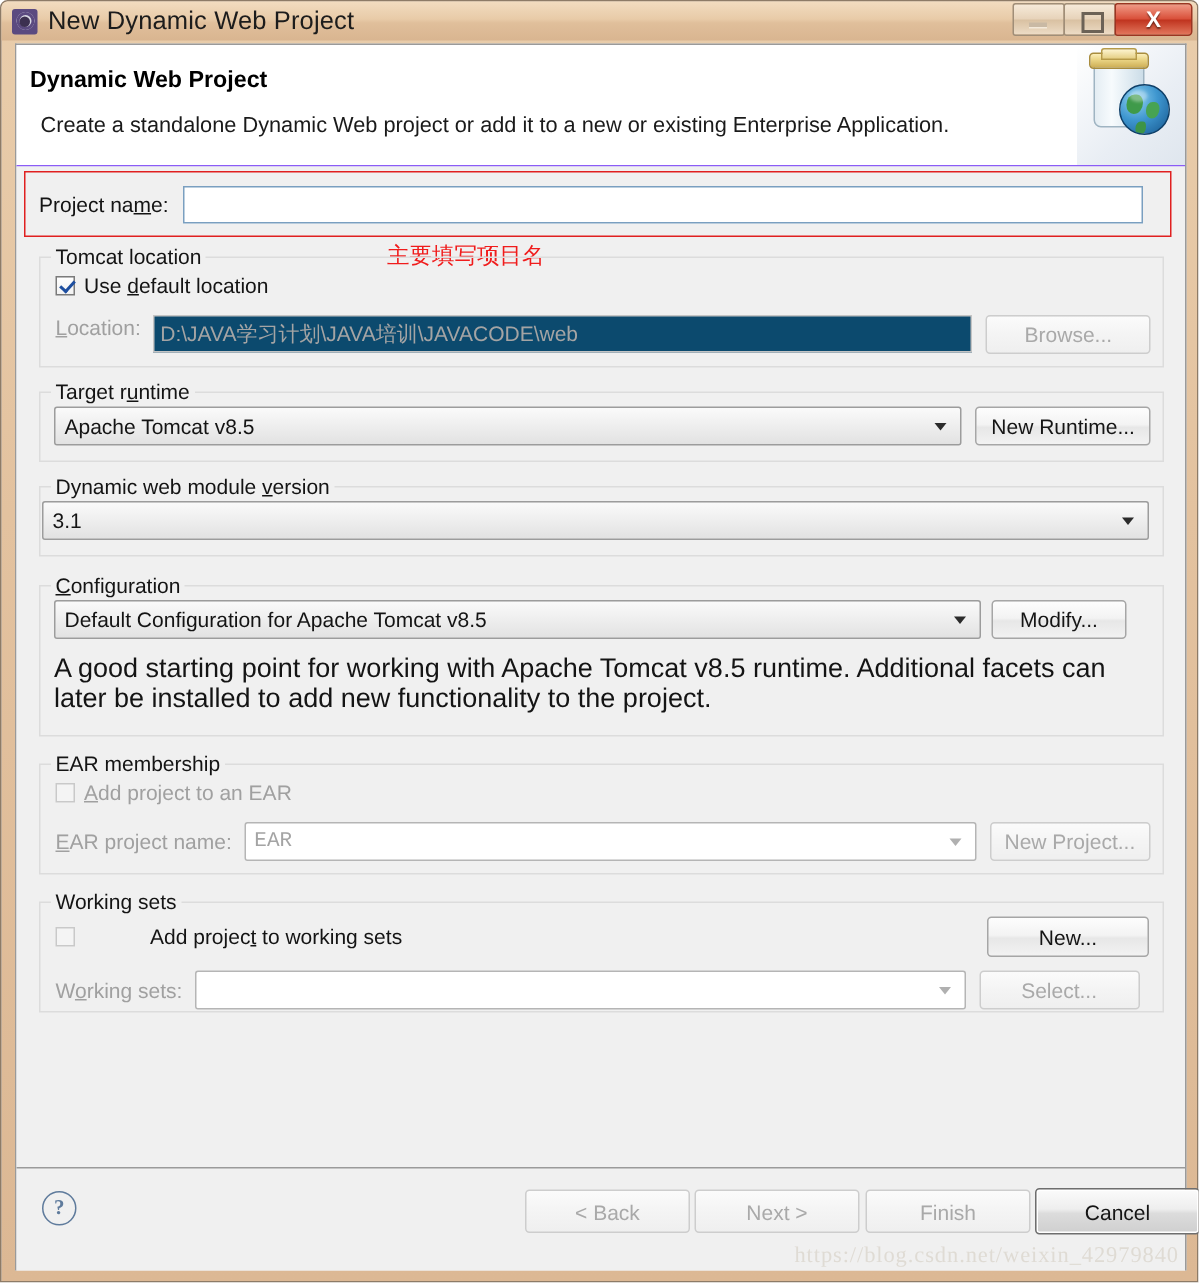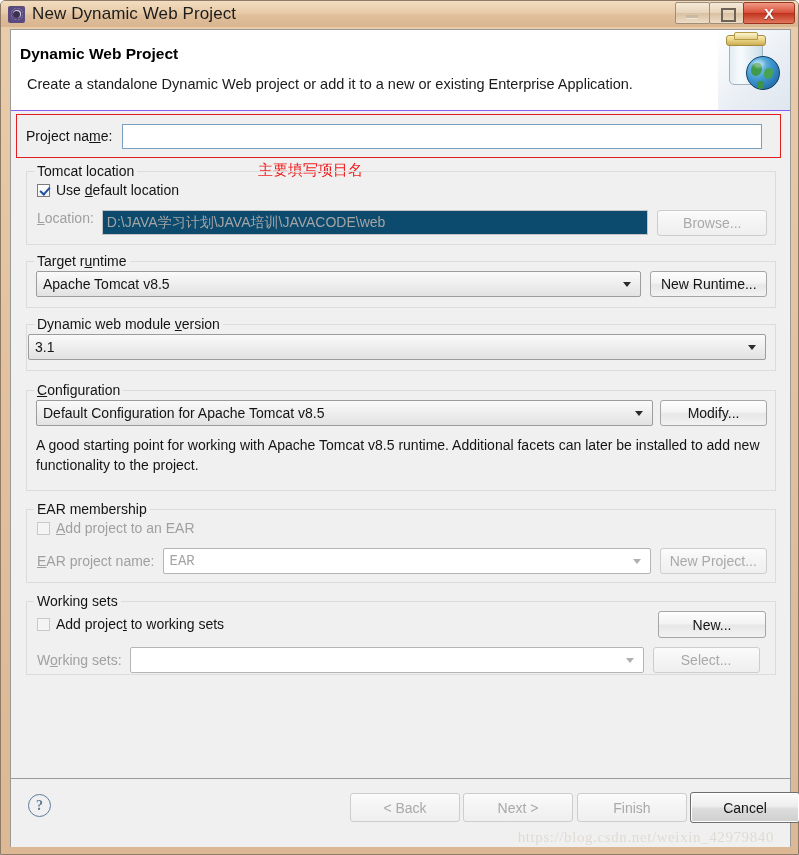--- a/index.html
+++ b/index.html
@@ -362,21 +362,21 @@
     border-top: 5px solid #2b2b2b;
   }
   .combo.disabled .arrow { border-top-color: #b0b0b0; }
   .combo.white {
     background: #ffffff;
     border: 1px solid #b5b5b5;
   }
 
   .desc-text {
     position: absolute;
-    font-size: 14px;
+    font-size: 18px;
     color: #141414;
     line-height: 20px;
   }
 
   
   .buttonbar {
     position: absolute;
     left: 0; bottom: 0;
     width: 779px; height: 68px;
     border-top: 1px solid #9a9a9a;
@@ -389,21 +389,21 @@
     border-radius: 50%;
     border: 1.5px solid #5f7b9c;
     color: #5f7b9c;
     font-size: 14px;
     font-weight: bold;
     display: flex; align-items: center; justify-content: center;
     font-family: "Liberation Serif", serif;
   }
   .watermark {
     position: absolute;
-    right: 16px; bottom: 1px;
+    right: 4px; bottom: 1px;
     font-size: 15px;
     color: #dfdbd4;
     font-family: "Liberation Serif", "DejaVu Serif", serif;
     letter-spacing: .6px;
     white-space: nowrap;
   }
 </style>
 </head>
 <body>
 
@@ -484,21 +484,21 @@
         </div>
       </div>
 
       <div class="group" style="left:15px; top:279px; width:750px; height:101px;">
         <div class="legend"><span class="u">C</span>onfiguration</div>
         <div style="position:absolute; left:9px; top:9px; right:8px; display:flex; align-items:center;">
           <div class="combo" style="width:618px;">
             <span>Default Configuration for Apache Tomcat v8.5</span>
             <span class="arrow"></span>
           </div>
-          <div class="btn" style="margin-left:7px; width:107px;">Modify...</div>
+          <div class="btn" style="margin-left:7px; width:90px;">Modify...</div>
         </div>
         <div class="desc-text" style="left:9px; top:44px; width:732px;">A good starting point for working with Apache Tomcat v8.5 runtime. Additional facets can later be installed to add new functionality to the project.</div>
       </div>
 
       <div class="group" style="left:15px; top:398px; width:750px; height:74px;">
         <div class="legend">EAR membership</div>
 
         <div style="position:absolute; left:10px; top:10px; display:flex; align-items:center;">
           <span class="cb disabled"></span>
           <span class="lbl dim"><span class="u">A</span>dd project to an EAR</span>
@@ -510,21 +510,21 @@
             <span>EAR</span>
             <span class="arrow"></span>
           </div>
           <div class="btn disabled" style="margin-left:9px; width:113px;">New Project...</div>
         </div>
       </div>
 
       <div class="group" style="left:15px; top:490px; width:750px; height:74px;">
         <div class="legend">Working sets</div>
 
-        <div style="position:absolute; left:10px; top:14px; display:flex; align-items:center;">
+        <div style="position:absolute; left:10px; top:14px; display:flex; align-items:center;gap:44px;">
           <span class="cb disabled"></span>
           <span class="lbl">Add projec<span class="u">t</span> to working sets</span>
         </div>
         <div class="btn" style="position:absolute; right:9px; top:9px; width:108px; height:27px;">New...</div>
 
         <div style="position:absolute; left:10px; top:45px; right:8px; display:flex; align-items:center;">
           <span class="lbl dim">W<span class="u">o</span>rking sets:</span>
           <div class="combo disabled white" style="margin-left:8px; width:514px;">
             <span></span>
             <span class="arrow"></span>

